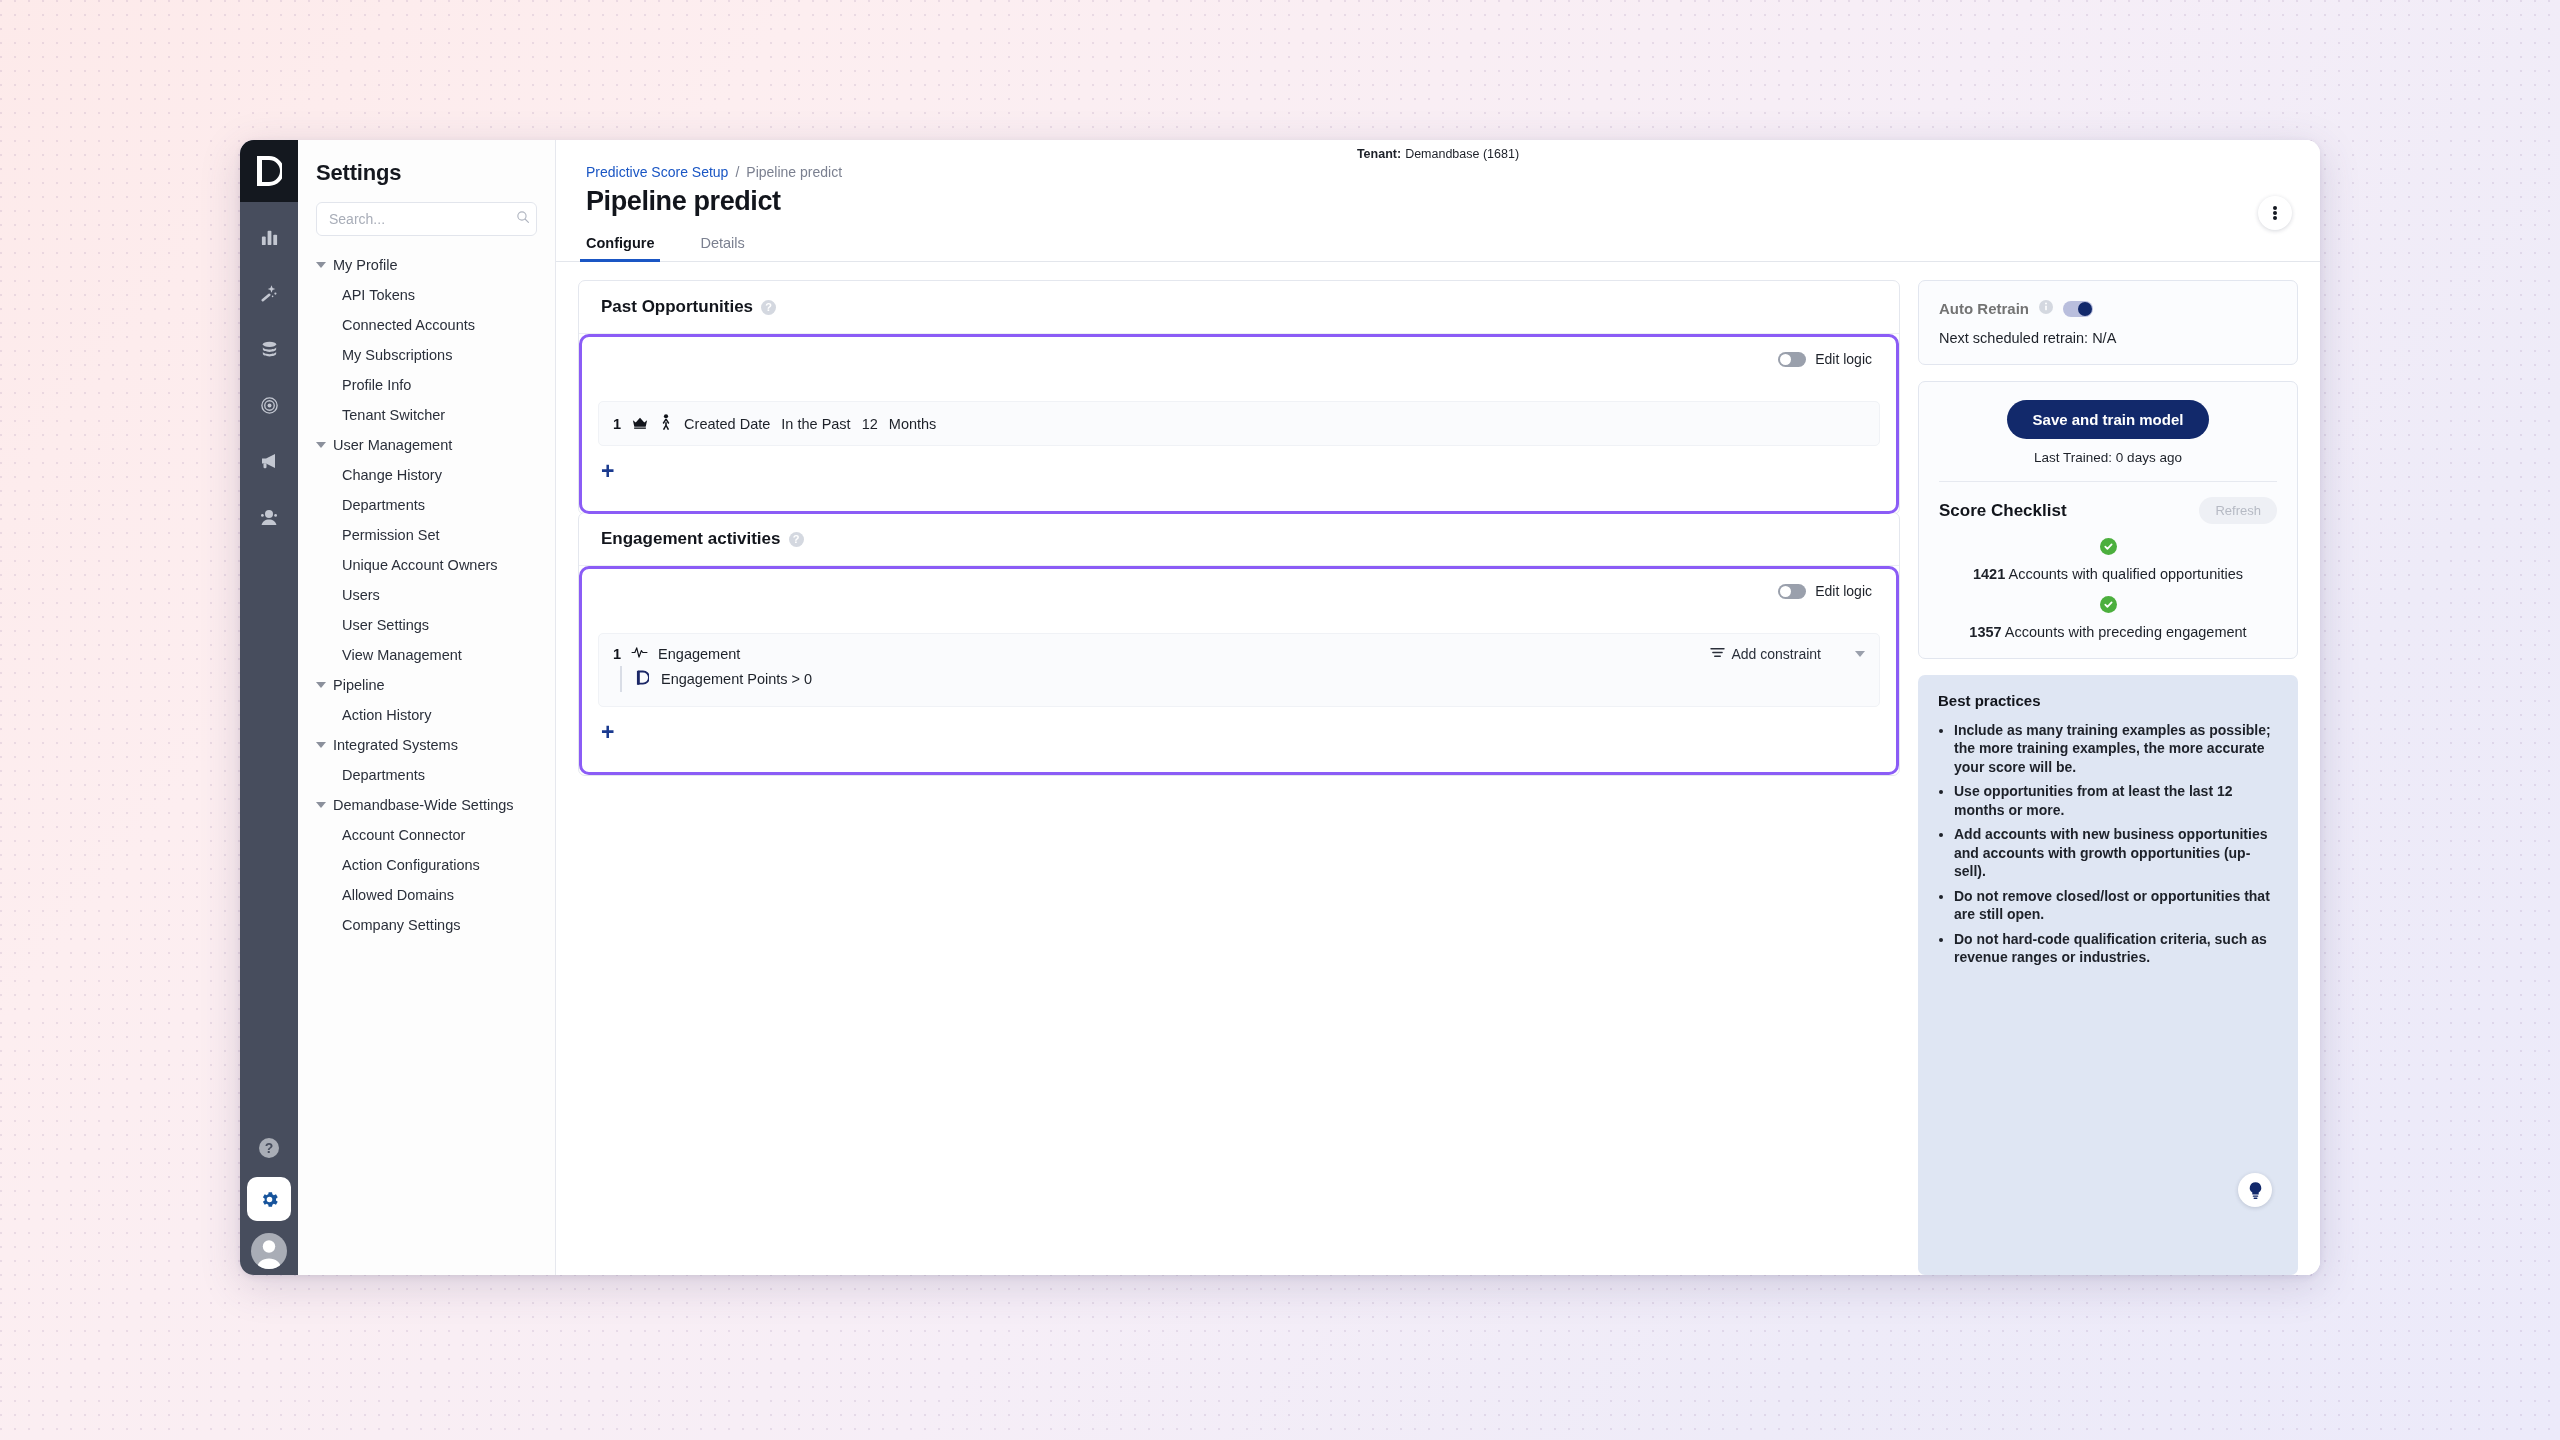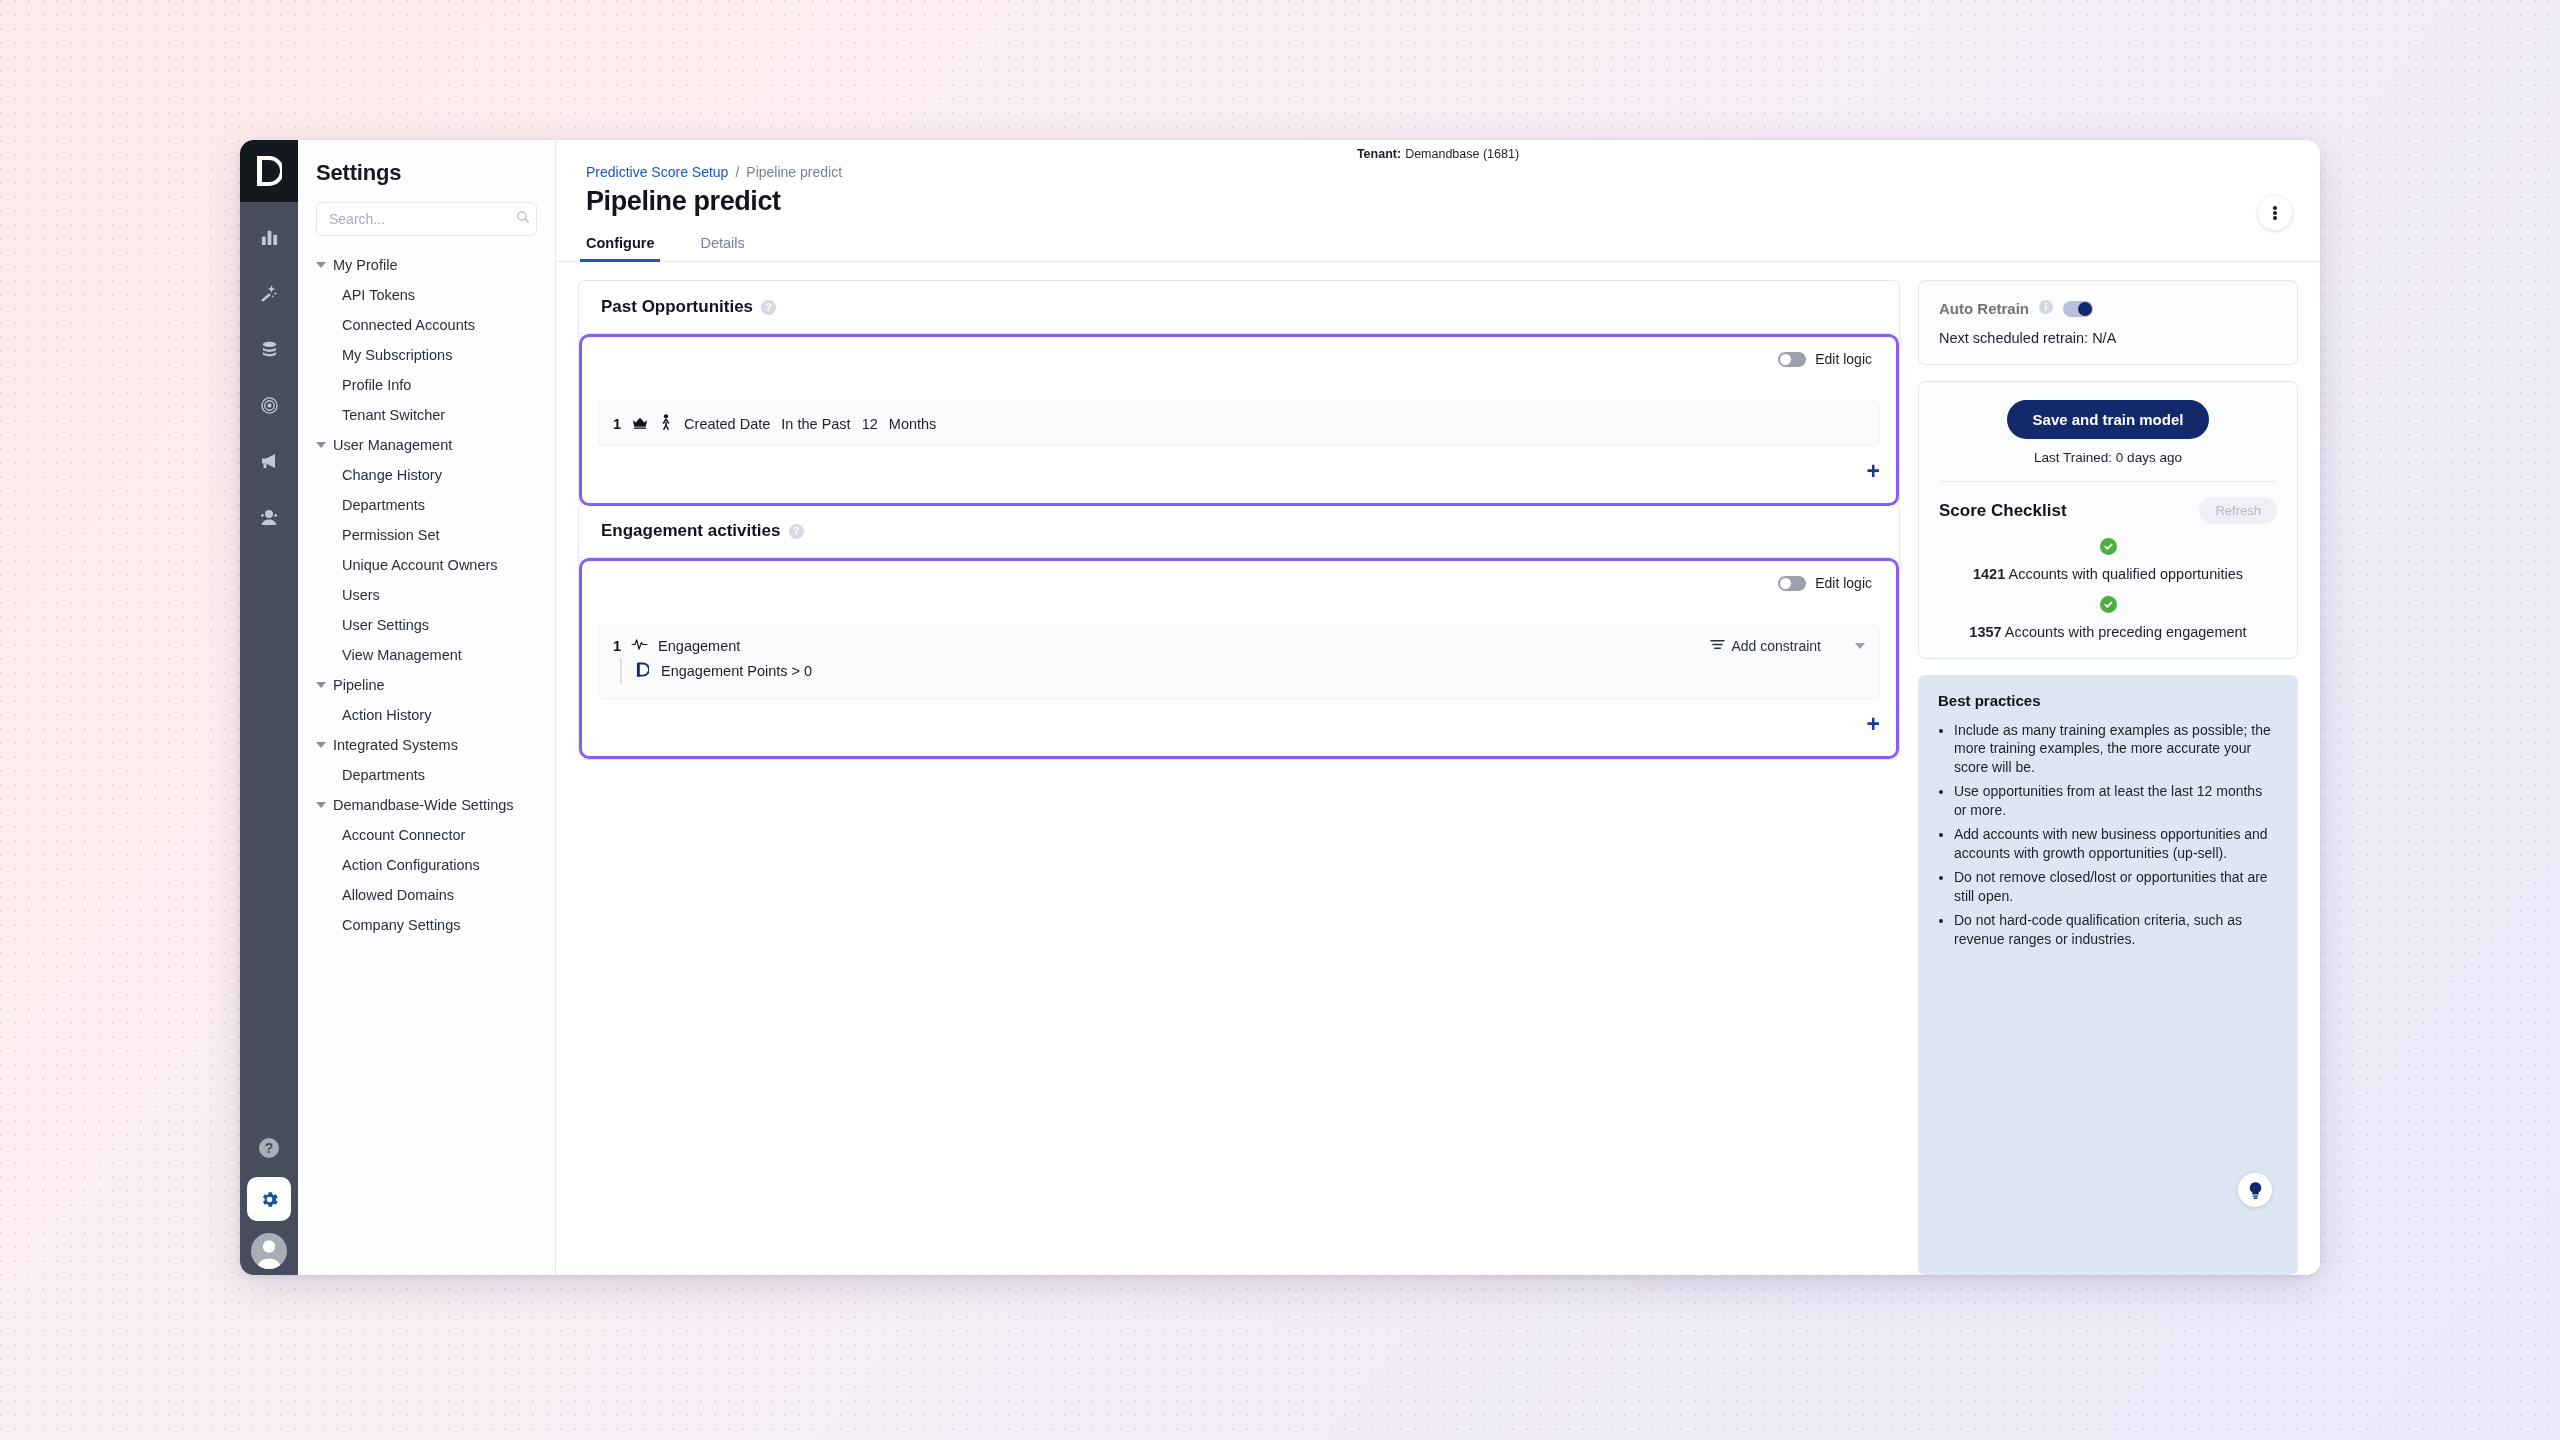--- a/index.html
+++ b/index.html
@@ -133,21 +133,21 @@
     padding: 16px 22px; border-bottom: 1px solid #eceff4;
     font-size: 17px; font-weight: 700; color: #12151c;
   }
   .help-ico {
     width: 15px; height: 15px; border-radius: 50%; background: #d4d8e0; color: #fff;
     font-size: 11px; font-weight: 700; display:flex; align-items:center; justify-content:center;
     cursor: pointer; line-height:1;
   }
   .rule-zone {
     border: 3px solid #8b5cf6; border-radius: 10px;
-    margin: 0; padding: 14px 16px 20px 16px; position: relative; min-height: 150px; text-align: right;
+    margin: 0; padding: 14px 16px 28px 16px; position: relative; min-height: 150px;
   }
   .rule-zone.z1 { margin: 0 0 0 0; }
   .edit-logic-row { display:flex; align-items:center; justify-content:flex-end; gap: 9px; padding-right: 8px; }
   .toggle-off {
     width: 28px; height: 15px; border-radius: 8px; background: #9aa0ac; position: relative; cursor: pointer;
   }
   .toggle-off::after {
     content:""; position:absolute; left: 2px; top: 2px; width: 11px; height: 11px; border-radius: 50%; background: #fff;
   }
   .edit-logic-label { font-size: 14px; color: #1d2129; }
@@ -214,21 +214,21 @@
     width: 17px; height: 17px; border-radius: 50%; background:#4caf3e; flex:none;
     display:flex; align-items:center; justify-content:center;
   }
   .check-item b { font-weight: 700; }
 
   .best {
     background: #dfe6f3; border-radius: 7px; padding: 17px 20px 20px 20px; position: relative;
     flex: 1; min-height: 0; overflow: hidden;
   }
   .best-title { font-size: 15px; font-weight: 700; color:#12151c; }
-  .best ul { margin: 12px 0 0 0; padding-left: 16px; }
+  .best ul { margin: 12px 0 0 0; padding-left: 16px; font-weight: bold; }
   .best li { font-size: 14px; color: #1d2129; line-height: 1.32; margin-bottom: 6px; }
   .bulb {
     position:absolute; right: 26px; bottom: 68px;
     width: 34px; height: 34px; border-radius: 50%; background:#fff;
     display:flex; align-items:center; justify-content:center; cursor:pointer;
     box-shadow: 0 1px 4px rgba(30,35,60,.18);
   }
 </style>
 </head>
 <body>

